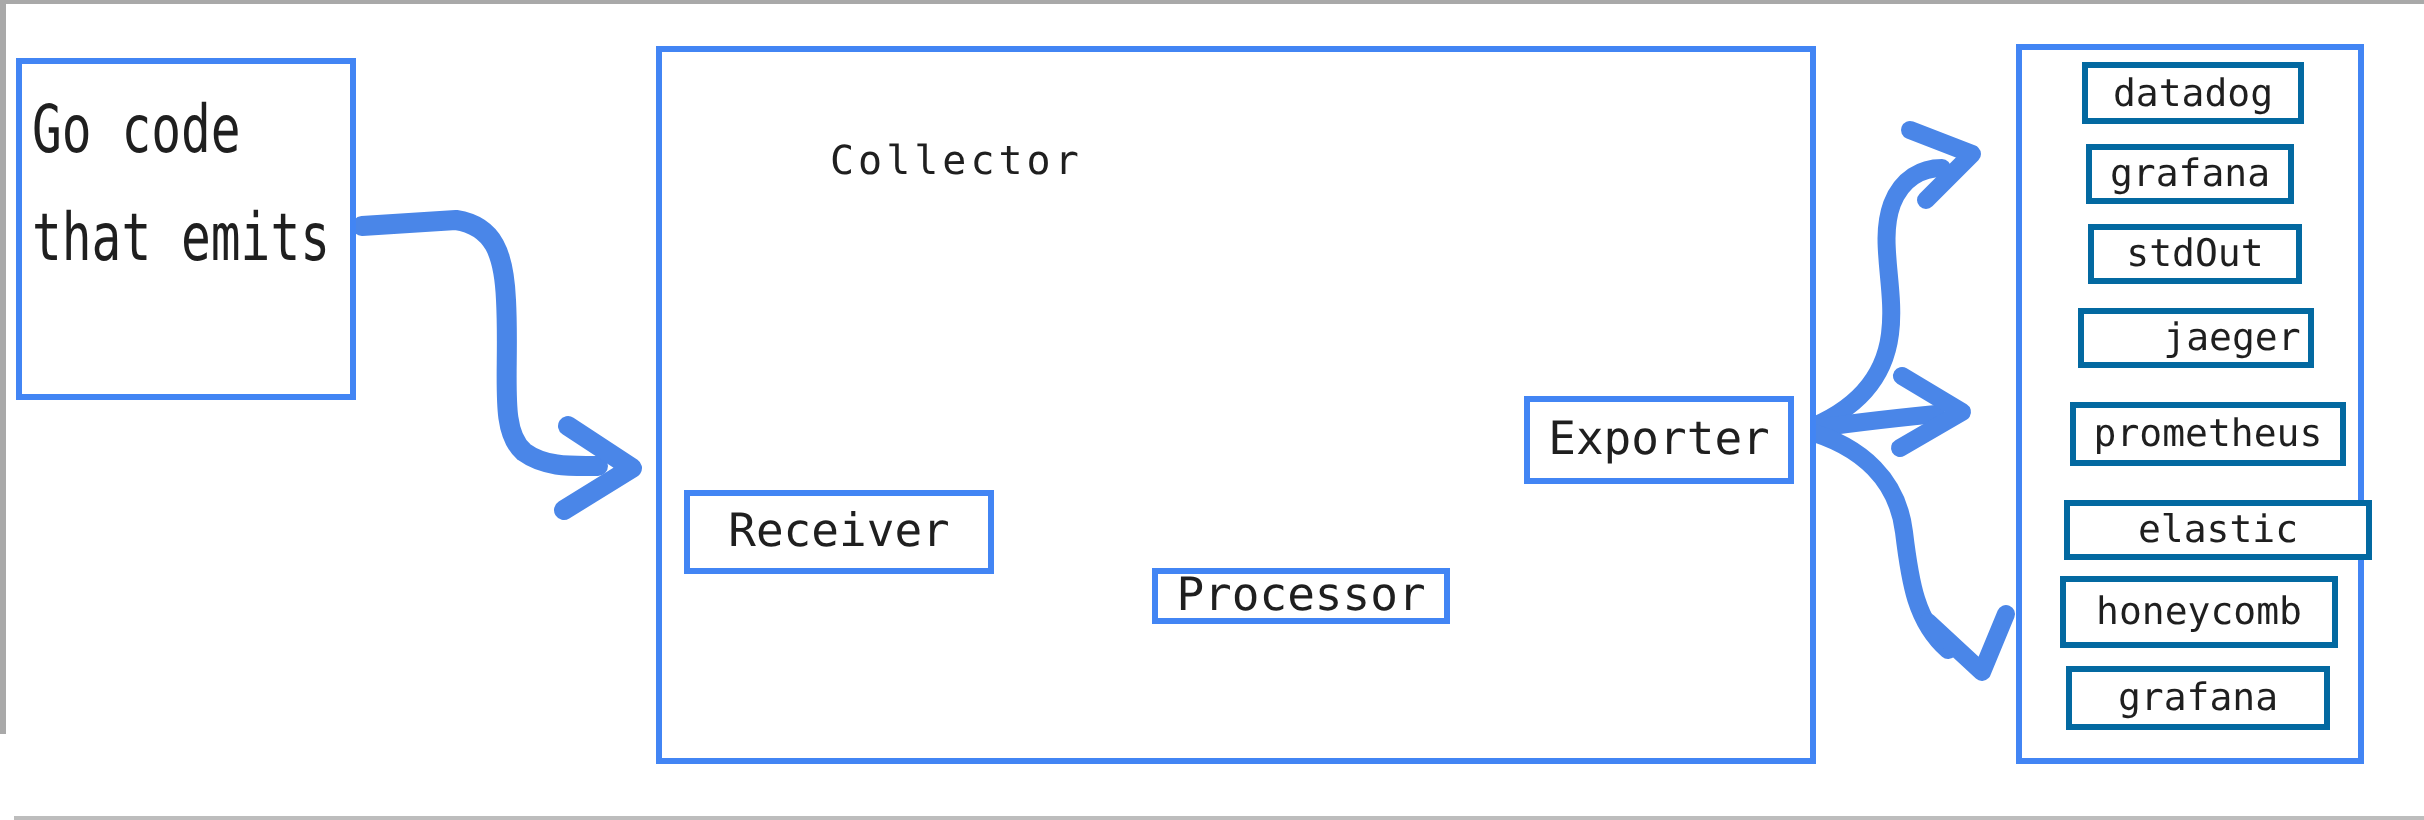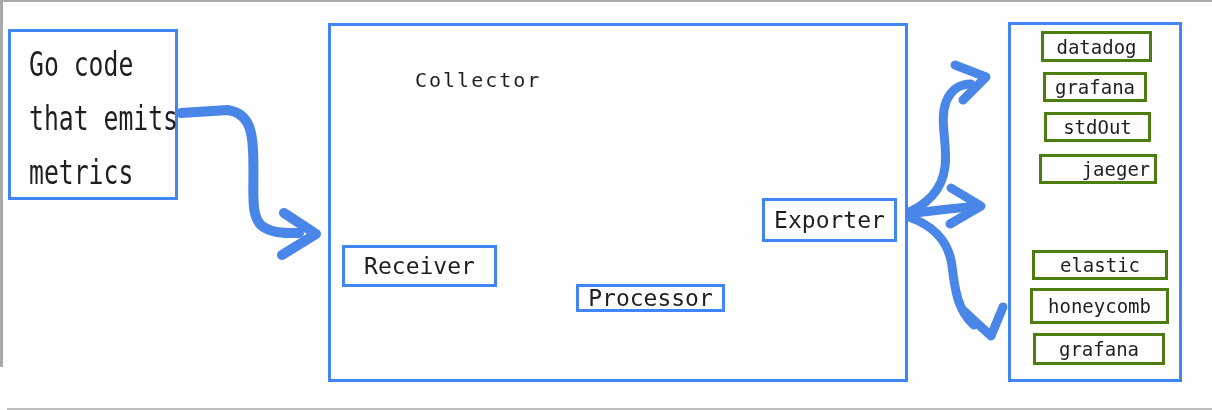--- a/index.html
+++ b/index.html
@@ -14,21 +14,21 @@
     color: #1f1f1f;
   }
   
   .frame-top    { position: absolute; left: 0; top: 0; width: 100%; height: 2px; background: #a9a9a9; }
   .frame-left   { position: absolute; left: 0; top: 0; width: 3px; height: 367px; background: #a9a9a9; }
   .frame-bottom { position: absolute; left: 7px; bottom: 0; width: 1205px; height: 2px; background: #bdbdbd; }
 
   .bluebox { position: absolute; border: 3px solid #4285f4; background: #ffffff; }
 
   
-  .go-box { left: 8px; top: 29px; width: 170px; height: 171px; padding: 6px 0 0 18px; }
+  .go-box { left: 8px; top: 29px; width: 170px; height: 171px; padding: 6px 0 0 5px; }
   .go-line { height: 54px; line-height: 54px; font-size: 33px; white-space: nowrap; }
   .go-line > span { display: inline-block; transform: scaleX(0.75); transform-origin: 0 50%; }
 
   
   .collector-box { left: 328px; top: 23px; width: 580px; height: 359px; }
   .collector-title {
     position: absolute; left: 84px; top: 42px;
     font-size: 20px; letter-spacing: 2px; white-space: nowrap;
   }
   .stage {
@@ -36,30 +36,30 @@
     display: flex; align-items: center; justify-content: center;
     font-size: 23px; white-space: nowrap;
   }
   .stage-receiver  { left: 11px;  top: 192px; width: 155px; height: 42px; margin-top: 27px; }
   .stage-processor { left: 245px; top: 258px; width: 149px; height: 28px; }
   .stage-exporter  { left: 431px; top: 172px; width: 135px; height: 44px; }
 
   
   .dest-box { left: 1008px; top: 22px; width: 174px; height: 360px; }
   .dest-item {
-    position: absolute; border: 3px solid #4d7c0f; background: #ffffff;
+    position: absolute; border: 3px solid #0369a1; background: #ffffff;
     display: flex; align-items: center; justify-content: center;
     font-size: 19px; white-space: nowrap;
   }
   .dest-0 { left: 30px; top: 6px;   width: 111px; height: 31px; }
   .dest-1 { left: 32px; top: 47px;  width: 104px; height: 30px; }
   .dest-2 { left: 33px; top: 87px;  width: 107px; height: 30px; }
   .dest-3 { left: 28px; top: 129px; width: 118px; height: 30px; padding-left: 36px; }
   .dest-4 { left: 24px; top: 176px; width: 138px; height: 32px; }
-  .dest-5 { left: 21px; top: 225px; width: 136px; height: 30px; }
+  .dest-5 { left: 21px; top: 225px; width: 154px; height: 30px; }
   .dest-6 { left: 19px; top: 263px; width: 139px; height: 36px; }
   .dest-7 { left: 22px; top: 308px; width: 132px; height: 32px; }
 
   .arrows { position: absolute; left: 0; top: 0; width: 1212px; height: 410px; pointer-events: none; }
   .arrows path { fill: none; stroke: #4a86e8; stroke-linecap: round; stroke-linejoin: round; }
   .w10 { stroke-width: 10px; }
   .w9  { stroke-width: 9px; }
 </style>
 </head>
 <body>
@@ -93,33 +93,33 @@
     </g>
     <g>
       <path class="w9" d="M 902 215 C 932 223 949 241 952 266 C 955 291 958 311 974 325"></path>
       <path class="w9" d="M 964 311 L 991 336 L 1003 307"></path>
     </g>
   </svg>
 
   <div class="bluebox go-box">
     <div class="go-line"><span>Go code</span></div>
     <div class="go-line"><span>that emits</span></div>
-    <div class="go-line"><span>metrics</span></div>
   </div>
 
   <div class="bluebox collector-box">
     <div class="collector-title">Collector</div>
     <div class="stage stage-receiver">Receiver</div>
     <div class="stage stage-processor">Processor</div>
     <div class="stage stage-exporter">Exporter</div>
   </div>
 
   <div class="bluebox dest-box">
     <div class="dest-item dest-0">datadog</div>
     <div class="dest-item dest-1">grafana</div>
     <div class="dest-item dest-2">stdOut</div>
     <div class="dest-item dest-3">jaeger</div>
+    <div class="dest-item dest-4">prometheus</div>
     <div class="dest-item dest-5">elastic</div>
     <div class="dest-item dest-6">honeycomb</div>
     <div class="dest-item dest-7">grafana</div>
   </div>
 
 </div>
 
 </body></html>

